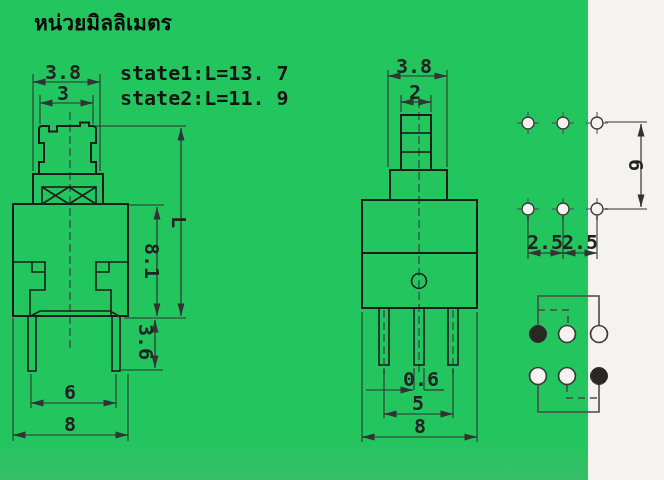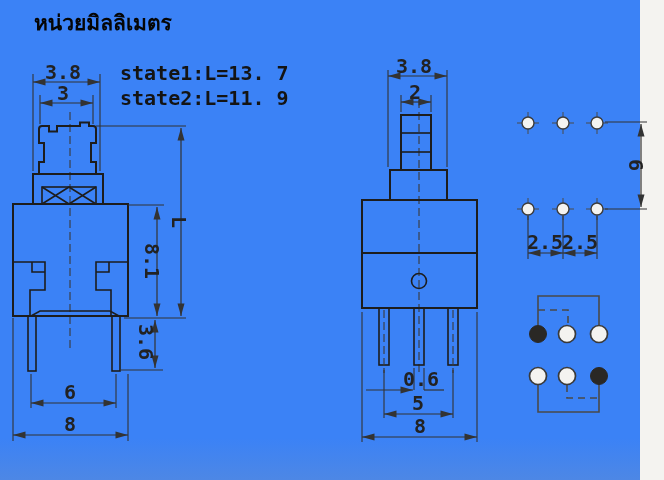--- a/index.html
+++ b/index.html
@@ -2,21 +2,21 @@
 <html><head>
 <meta charset="utf-8">
 <style>
   html,body{margin:0;padding:0;}
   body{
     width:664px;height:480px;
     background:#f4f3f0;
     font-family:"DejaVu Sans", sans-serif;
     overflow:hidden;
   }
-  .sheet{position:relative;width:640px;height:480px;background:#3b82f6;}
+  .sheet{position:relative;width:588px;height:480px;background:#22c55e;}
   .sheet::after{
     content:"";position:absolute;left:0;right:0;bottom:0;height:42px;
     background:linear-gradient(to bottom, rgba(160,158,150,0), rgba(160,158,150,0.18));
     pointer-events:none;
   }
   svg text{ user-select:none; }
   .title-text{ font:bold 21px "DejaVu Sans", sans-serif; fill:#050505; }
   .note-text{ font:bold 20px "DejaVu Sans Mono", monospace; fill:#141414; }
   .dim-text{ font:bold 20px "DejaVu Sans Mono", monospace; fill:#222; }
   .outline{ fill:none; stroke:#1d1d1d; stroke-width:2; stroke-linejoin:miter; }

